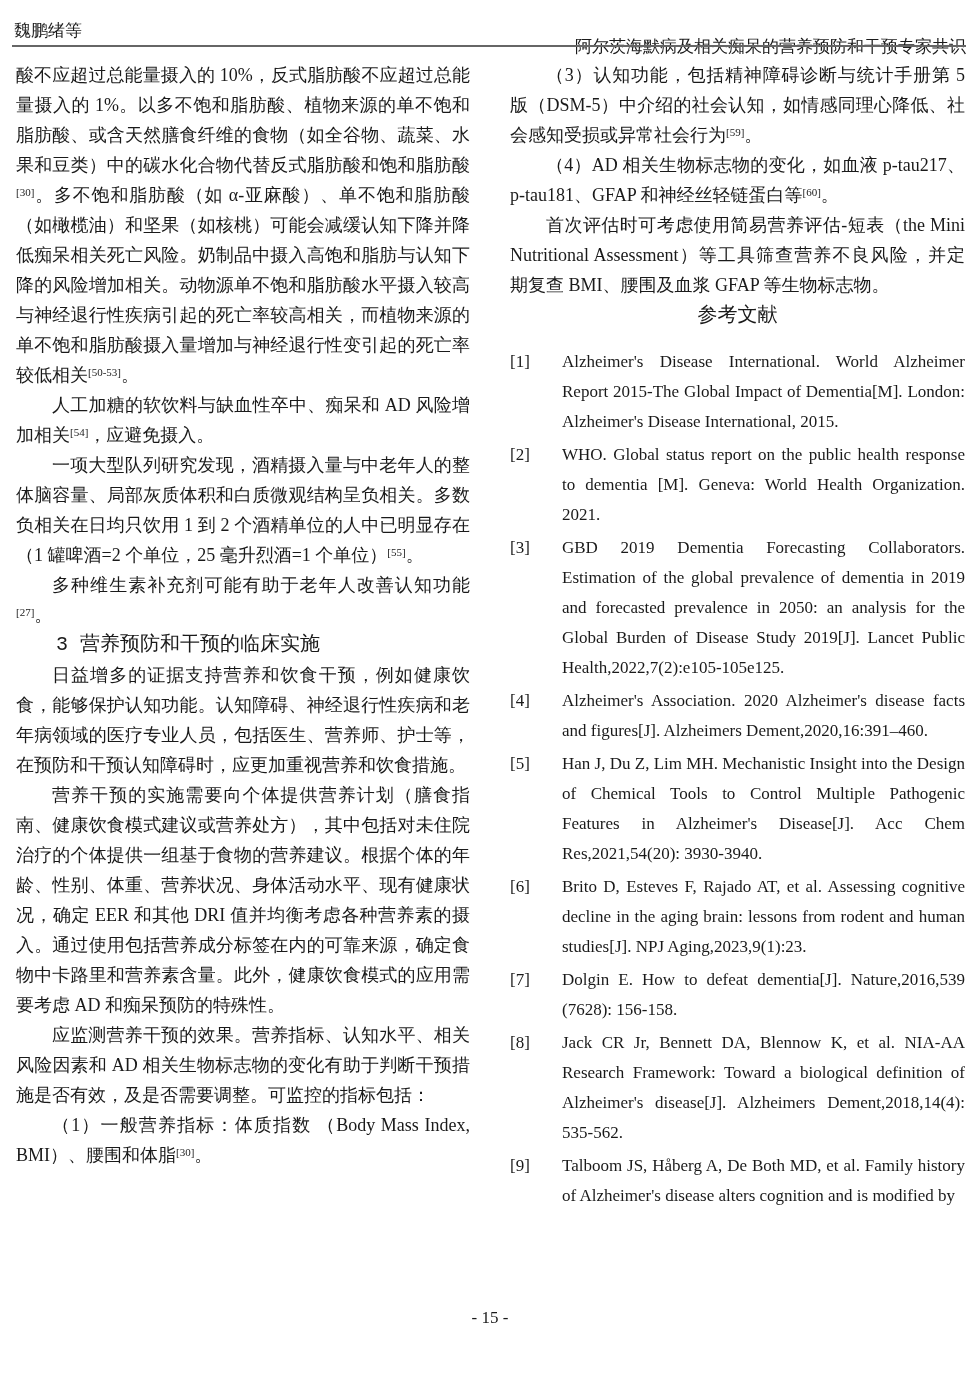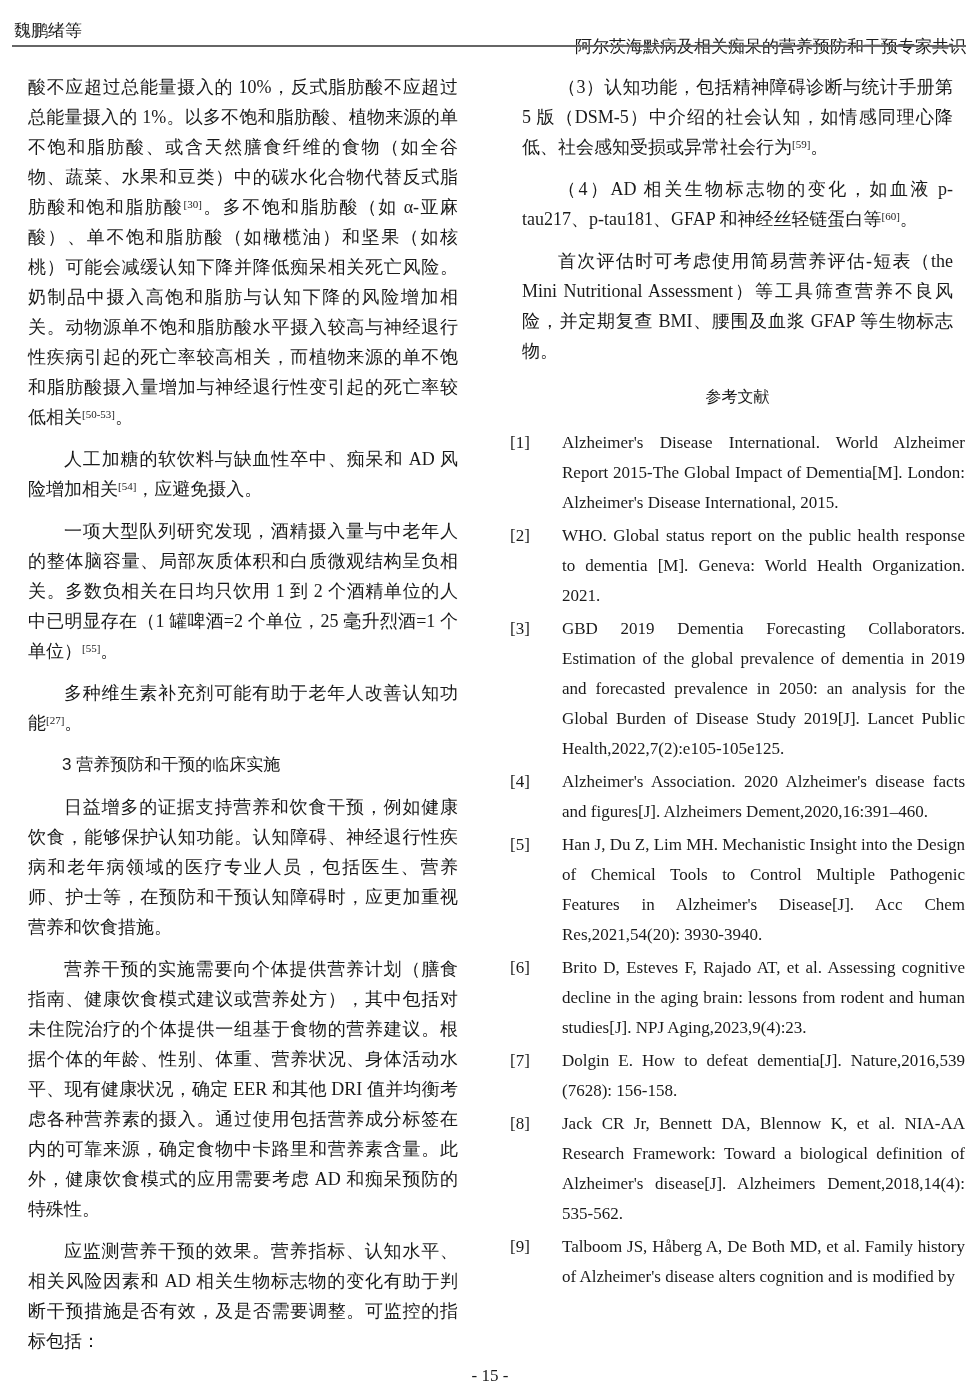--- a/index.html
+++ b/index.html
@@ -6,50 +6,51 @@
   body { width:980px; height:1400px; position:relative; overflow:hidden;
          font-family:"Liberation Serif","DejaVu Serif",serif; color:#1a1a1a; }
   .header { position:absolute; left:14px; right:14px; top:18px; height:26px;
             font-size:17px; line-height:26px; }
   .header .left { position:absolute; left:0; top:0; }
   .header .right { position:absolute; right:0; top:16px; }
   .header-rule { position:absolute; left:12px; right:14px; top:45px; height:2px; background:#666; }
   .col { position:absolute; top:60px; font-size:18px; line-height:30px; text-align:justify; }
   .col-left { left:16px; width:454px; }
   .col-right { left:510px; width:455px; }
-  p { margin:12px; }
+  p { margin:0; }
   .indent { text-indent:2em; }
   .sup { font-size:11px; vertical-align:top; position:relative; top:-3px; }
-  .sec-head { text-indent:2em; font-family:Liberation Sans, sans-serif; font-size:17px; }
-  .ref-title { text-align:center; font-family:Liberation Sans, sans-serif; font-size:16px;
-               margin-top:16px; margin-bottom:16px; line-height:30px; }
+  .sec-head { text-indent:2em; font-family:Liberation Mono, monospace; font-size:20px; }
+  .ref-title { text-align:center; font-family:Liberation Mono, monospace; font-size:20px;
+               margin-top:1px; margin-bottom:16px; line-height:30px; }
   .refs { font-size:17px; line-height:30px; }
   .ref { display:flex; margin-bottom:3px; }
   .ref .num { width:40px; flex:none; }
   .ref .txt { flex:1; text-align:justify;margin-left:12px; }
-  .pagenum { position:absolute; left:0; right:0; top:1366px; text-align:center; font-size:17px; }
+  .pagenum { position:absolute; left:0; right:0; top:1308px; text-align:center; font-size:17px; }
 </style>
 </head>
 <body>
 
 <div class="header">
   <span class="left">魏鹏绪等</span>
   <span class="right">阿尔茨海默病及相关痴呆的营养预防和干预专家共识</span>
 </div>
 <div class="header-rule"></div>
 
 <div class="col col-left">
   <p><span>酸不应超过总能量摄入的 10%，反式脂肪酸不应超过总能量摄入的 1%。以多不饱和脂肪酸、植物来源的单不饱和脂肪酸、或含天然膳食纤维的食物（如全谷物、蔬菜、水果和豆类）中的碳水化合物代替反式脂肪酸和饱和脂肪酸</span><span class="sup">[30]</span><span>。多不饱和脂肪酸（如 α-亚麻酸）、单不饱和脂肪酸（如橄榄油）和坚果（如核桃）可能会减缓认知下降并降低痴呆相关死亡风险。奶制品中摄入高饱和脂肪与认知下降的风险增加相关。动物源单不饱和脂肪酸水平摄入较高与神经退行性疾病引起的死亡率较高相关，而植物来源的单不饱和脂肪酸摄入量增加与神经退行性变引起的死亡率较低相关</span><span class="sup">[50-53]</span><span>。</span></p>
   <p class="indent"><span>人工加糖的软饮料与缺血性卒中、痴呆和 AD 风险增加相关</span><span class="sup">[54]</span><span>，应避免摄入。</span></p>
   <p class="indent"><span>一项大型队列研究发现，酒精摄入量与中老年人的整体脑容量、局部灰质体积和白质微观结构呈负相关。多数负相关在日均只饮用 1 到 2 个酒精单位的人中已明显存在（1 罐啤酒=2 个单位，25 毫升烈酒=1 个单位）</span><span class="sup">[55]</span><span>。</span></p>
   <p class="indent"><span>多种维生素补充剂可能有助于老年人改善认知功能</span><span class="sup">[27]</span><span>。</span></p>
   <p class="sec-head">3  营养预防和干预的临床实施</p>
   <p class="indent">日益增多的证据支持营养和饮食干预，例如健康饮食，能够保护认知功能。认知障碍、神经退行性疾病和老年病领域的医疗专业人员，包括医生、营养师、护士等，在预防和干预认知障碍时，应更加重视营养和饮食措施。</p>
   <p class="indent">营养干预的实施需要向个体提供营养计划（膳食指南、健康饮食模式建议或营养处方），其中包括对未住院治疗的个体提供一组基于食物的营养建议。根据个体的年龄、性别、体重、营养状况、身体活动水平、现有健康状况，确定 EER 和其他 DRI 值并均衡考虑各种营养素的摄入。通过使用包括营养成分标签在内的可靠来源，确定食物中卡路里和营养素含量。此外，健康饮食模式的应用需要考虑 AD 和痴呆预防的特殊性。</p>
   <p class="indent">应监测营养干预的效果。营养指标、认知水平、相关风险因素和 AD 相关生物标志物的变化有助于判断干预措施是否有效，及是否需要调整。可监控的指标包括：</p>
+  <p class="indent"><span>（1）一般营养指标：体质指数 （Body Mass Index, BMI）、腰围和体脂</span><span class="sup">[30]</span><span>。</span></p>
 </div>
 
 <div class="col col-right">
   <p class="indent"><span>（3）认知功能，包括精神障碍诊断与统计手册第 5 版（DSM-5）中介绍的社会认知，如情感同理心降低、社会感知受损或异常社会行为</span><span class="sup">[59]</span><span>。</span></p>
   <p class="indent"><span>（4）AD 相关生物标志物的变化，如血液 p-tau217、p-tau181、GFAP 和神经丝轻链蛋白等</span><span class="sup">[60]</span><span>。</span></p>
   <p class="indent">首次评估时可考虑使用简易营养评估-短表（the Mini Nutritional Assessment）等工具筛查营养不良风险，并定期复查 BMI、腰围及血浆 GFAP 等生物标志物。</p>
   <div class="ref-title">参考文献</div>
   <div class="refs" id="refs">
       <div class="ref">
         <span class="num">[1]</span>
@@ -66,21 +67,21 @@
       <div class="ref">
         <span class="num">[4]</span>
         <span class="txt">Alzheimer's Association. 2020 Alzheimer's disease facts and figures[J]. Alzheimers Dement,2020,16:391–460.</span>
       </div>
       <div class="ref">
         <span class="num">[5]</span>
         <span class="txt">Han J, Du Z, Lim MH. Mechanistic Insight into the Design of Chemical Tools to Control Multiple Pathogenic Features in Alzheimer's Disease[J]. Acc Chem Res,2021,54(20): 3930-3940.</span>
       </div>
       <div class="ref">
         <span class="num">[6]</span>
-        <span class="txt">Brito D, Esteves F, Rajado AT, et al. Assessing cognitive decline in the aging brain: lessons from rodent and human studies[J]. NPJ Aging,2023,9(4):23.</span>
+        <span class="txt">Brito D, Esteves F, Rajado AT, et al. Assessing cognitive decline in the aging brain: lessons from rodent and human studies[J]. NPJ Aging,2023,9(1):23.</span>
       </div>
       <div class="ref">
         <span class="num">[7]</span>
         <span class="txt">Dolgin E. How to defeat dementia[J]. Nature,2016,539 (7628): 156-158.</span>
       </div>
       <div class="ref">
         <span class="num">[8]</span>
         <span class="txt">Jack CR Jr, Bennett DA, Blennow K, et al. NIA-AA Research Framework: Toward a biological definition of Alzheimer's disease[J]. Alzheimers Dement,2018,14(4): 535-562.</span>
       </div>
       <div class="ref">

